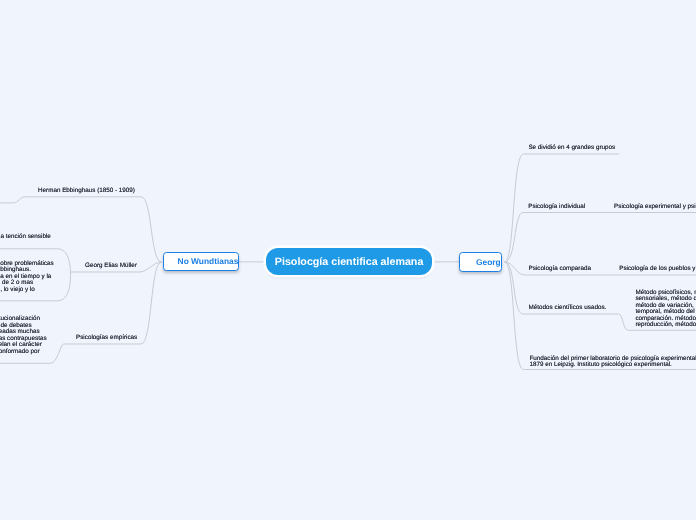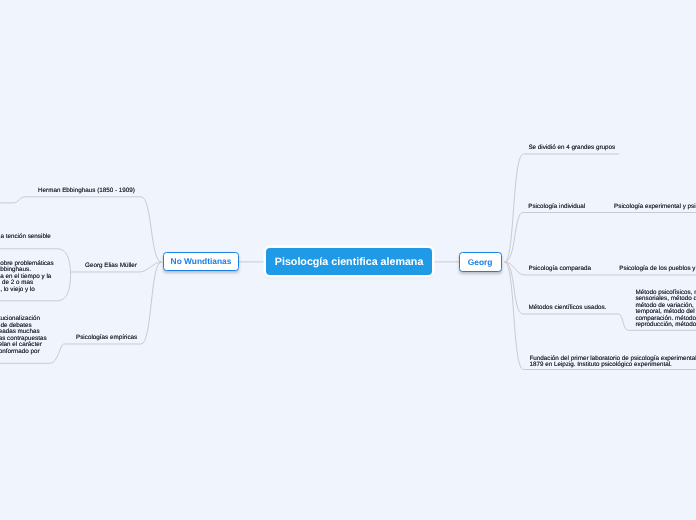--- a/index.html
+++ b/index.html
@@ -1,24 +1,24 @@
 <!DOCTYPE html>
 <html><head>
 <meta charset="utf-8">
 <style>
 html,body{margin:0;padding:0;}
 body{width:696px;height:520px;background:#f0f4fd;font-family:"Liberation Sans",sans-serif;overflow:hidden;-webkit-font-smoothing:antialiased;text-rendering:geometricPrecision;}
 #stage{position:absolute;left:0;top:0;width:696px;height:520px;overflow:hidden;}
 svg#wires{position:absolute;left:0;top:0;width:696px;height:520px;}
 .lbl{position:absolute;transform:translateZ(0);font-size:6.3px;color:#2f3541;white-space:pre;line-height:6.5px;text-shadow:0 0 0.35px #2f3541;}
 .node{position:absolute;transform:translateZ(0);box-sizing:border-box;display:flex;align-items:center;justify-content:center;}
-.central{background:#1f9ae6;color:#fff;font-weight:bold;font-size:10.7px;border-radius:4px;
+.central{background:#1f9ae6;color:#fff;font-weight:bold;font-size:10.7px;border-radius:12px;
   box-shadow:0 0 0 2.5px #ffffff, 0 2px 3px rgba(0,0,0,0.22);text-align:right;}
 .sub{background:#fff;border:1.6px solid #1b7fe3;color:#1b7fe3;font-weight:bold;font-size:8.4px;border-radius:3.5px;
-  box-shadow:0 2px 3px rgba(0,0,0,0.22);}
+  box-shadow:0 2px 3px rgba(0,0,0,0.22);justify-content:flex-end;}
 </style>
 </head>
 <body>
 
 <div id="stage">
   <svg id="wires" viewBox="0 0 696 520" fill="none" stroke="#c9cbd2" stroke-width="1" shape-rendering="geometricPrecision">
 
     <path d="M 239,261.9 L 266,261.9"></path>
     <path d="M 432,261.9 L 459,261.9"></path>
 

